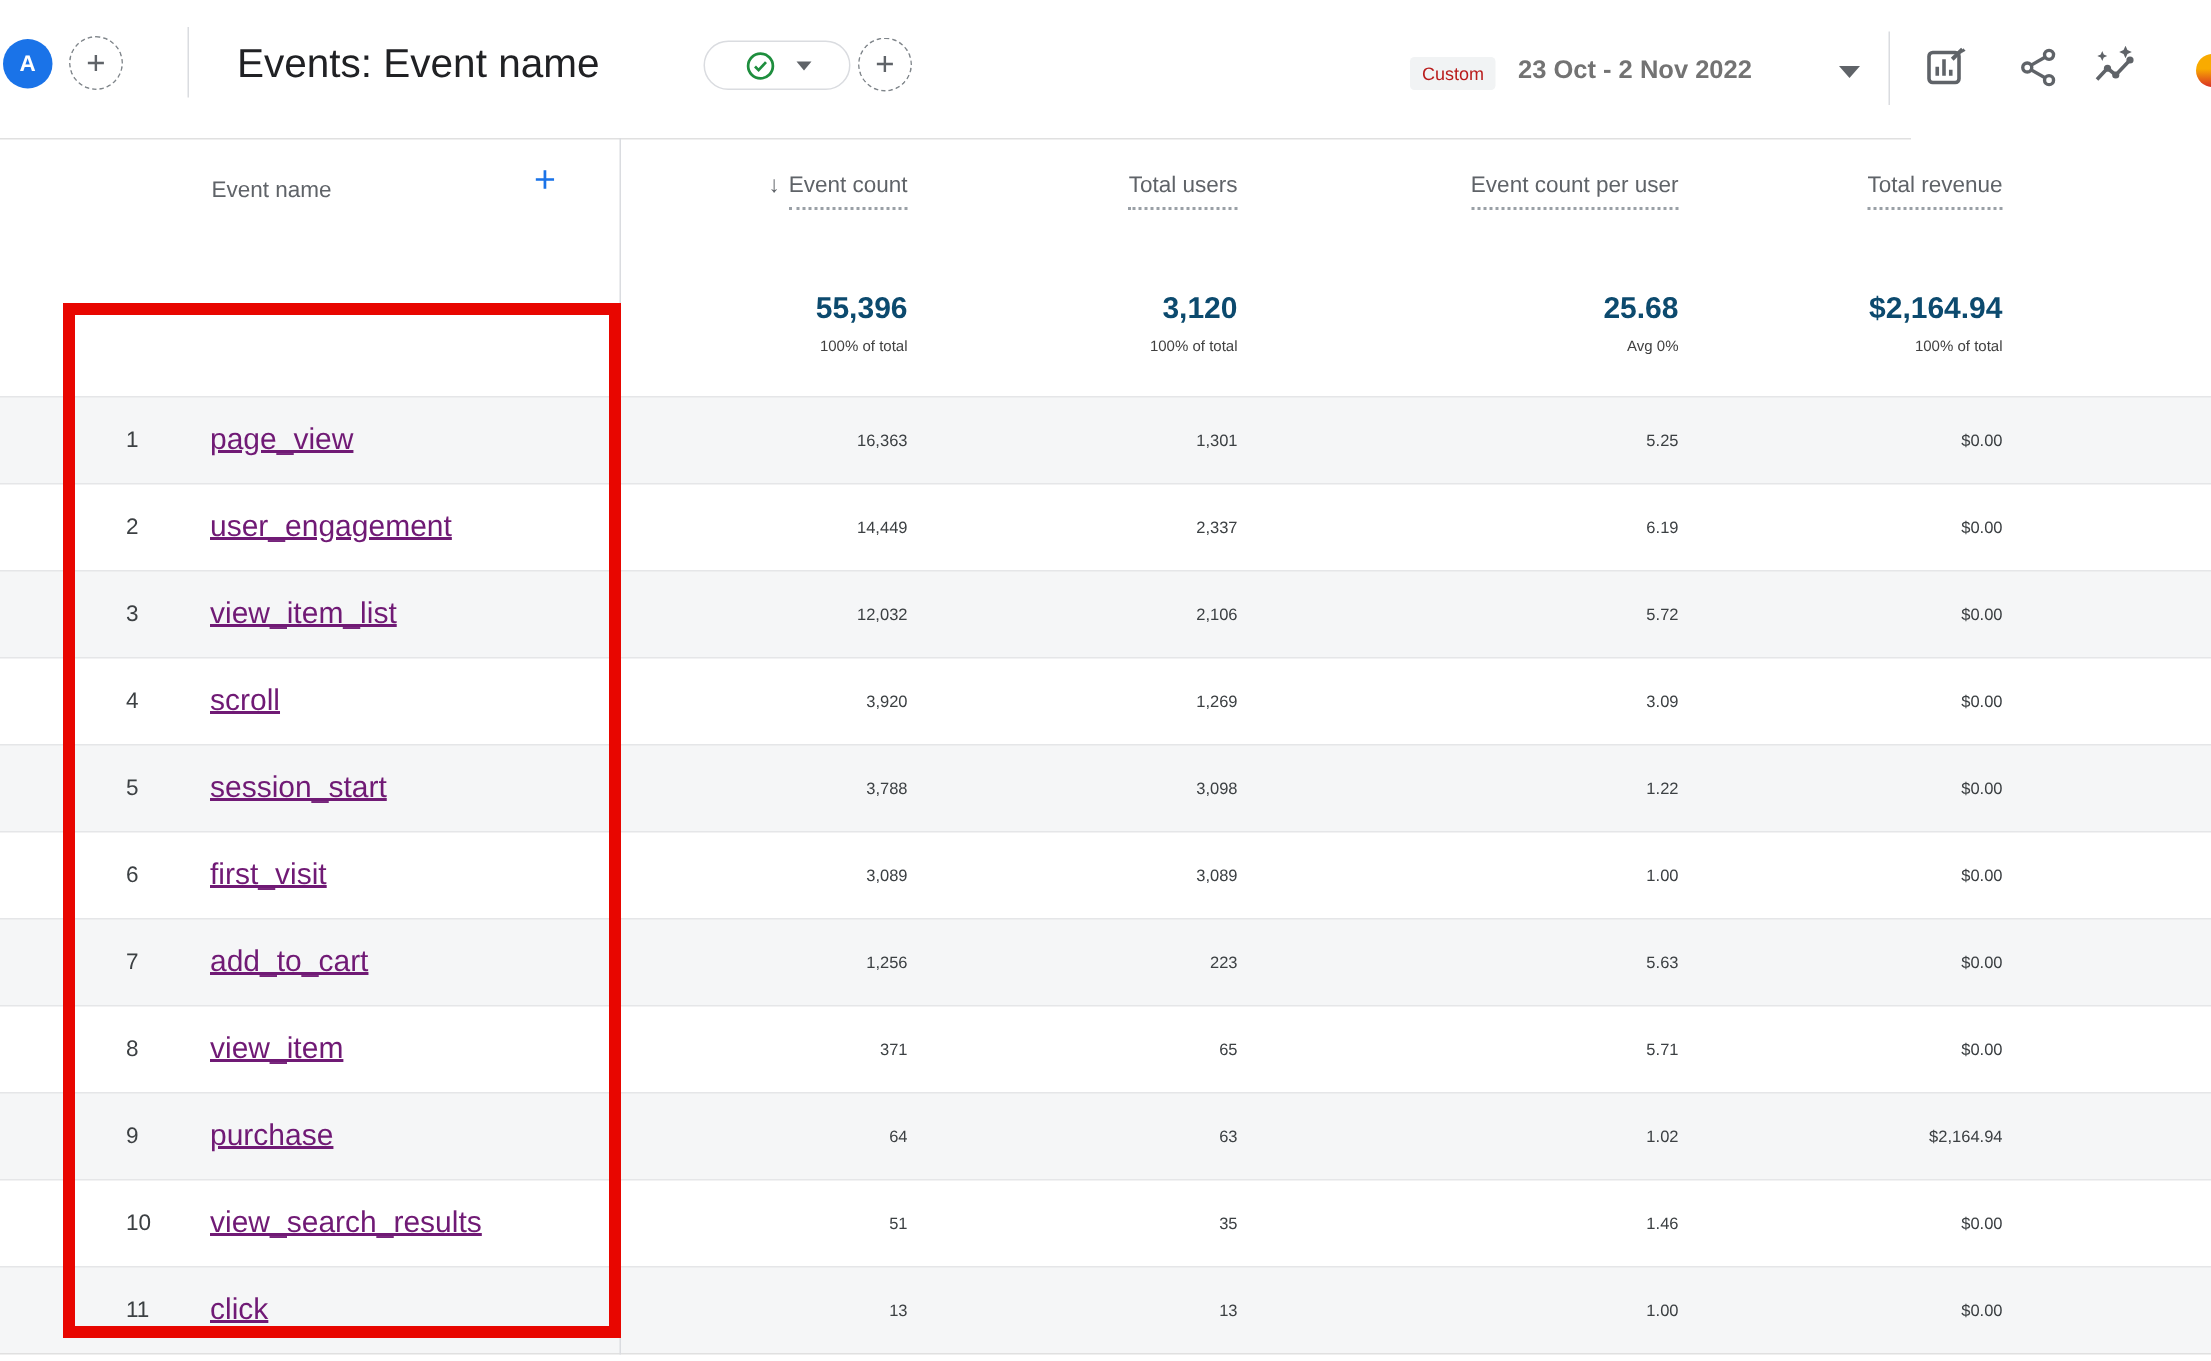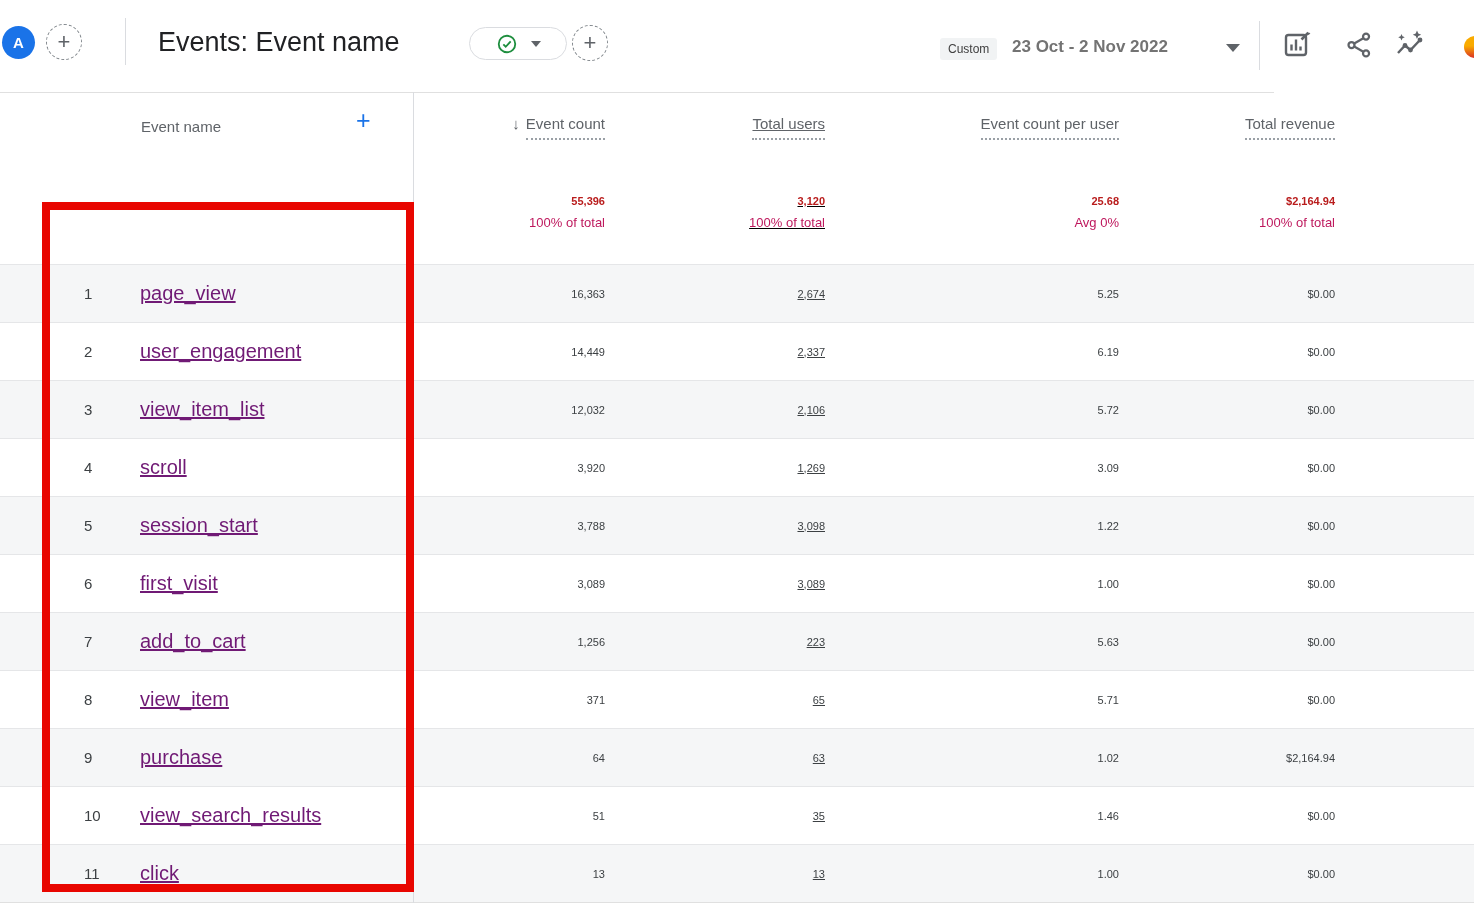--- a/index.html
+++ b/index.html
@@ -18,51 +18,51 @@
   #plus2 { left:572px; top:25px; }
   .vdiv { position:absolute; width:1px; background:#dadce0; }
   #vdiv1 { left:125px; top:18px; height:47px; }
   #vdiv2 { left:1259px; top:21px; height:49px; }
   .title { position:absolute; left:158px; top:27px; font-size:27px; font-weight:400; color:#202124; }
   .pill { position:absolute; left:469px; top:27px; width:96px; height:31px; border:1px solid #dadce0;
           border-radius:17px; background:#fff; display:flex; align-items:center; justify-content:center;
           gap:13px; cursor:pointer; }
   .tri { width:0; height:0; border-left:5px solid transparent; border-right:5px solid transparent;
          border-top:6px solid #5f6368; }
-  .chip { position:absolute; left:940px; top:38px; background:#f1f3f4; color:#404040; font-size:12px;
+  .chip { position:absolute; left:940px; top:38px; background:#f1f3f4; color:#b91c1c; font-size:12px;
           padding:4px 8px; border-radius:3px; cursor:pointer; }
   .daterange { position:absolute; left:1012px; top:37px; font-size:17px; font-weight:700; color:#737373; cursor:pointer;text-align:right; }
   .date-caret { position:absolute; left:1226px; top:44px; width:0; height:0;
           border-left:7px solid transparent; border-right:7px solid transparent;
           border-top:8px solid #5f6368; cursor:pointer; }
   .topicon { position:absolute; cursor:pointer; }
   #icon-customize { left:1281px; top:28px; }
   #icon-share { left:1344px; top:30px; }
   #icon-insights { left:1393px; top:28px; }
   .partial-icon { position:absolute; left:1464px; top:36px; width:22px; height:22px; border-radius:50%;
           background:linear-gradient(180deg,#f9ab00 45%,#d93025); cursor:pointer; }
 
   
   .thead { position:absolute; left:0; top:92px; width:1274px; height:88px; border-top:1px solid #e0e0e0;
            box-sizing:border-box; }
   .dim-header { position:absolute; left:141px; top:25px; font-size:15px; color:#5f6368; }
   .add-dim { position:absolute; left:356px; top:13px; color:#1a73e8; font-size:25px; font-weight:400;
            background:none; border:none; cursor:pointer; font-family:inherit; }
   .mrow { position:absolute; left:0; top:0; width:1474px; height:100%; display:flex; }
   .col-name { width:413px; }
-  .w1 { width:192px; } .w2 { width:220px;text-decoration:underline; } .w3 { width:294px; } .w4 { width:216px; }
+  .w1 { width:192px; } .w2 { width:220px; } .w3 { width:294px; } .w4 { width:216px; }
   .mh { box-sizing:border-box; display:flex; justify-content:flex-end; align-items:flex-start;
         padding-top:22px; font-size:15px; color:#5f6368; cursor:pointer; }
   .mh .lbl { border-bottom:2px dotted #9aa0a6; padding-bottom:6px; }
   .sort-arrow { margin-right:6px; font-size:15px; color:#5f6368; }
 
   .totals { position:absolute; left:0; top:180px; width:1474px; height:84px; display:flex; }
   .tcell { box-sizing:border-box; text-align:right; padding-top:15px; }
-  .tval { font-size:11px; font-weight:700; color:#b91c1c; }
-  .tsub { margin-top:8px; font-size:13px; color:#be185d; }
+  .tval { font-size:20px; font-weight:700; color:#0c4a6e; }
+  .tsub { margin-top:8px; font-size:10px; color:#404040; }
 
   .rows { position:absolute; left:0; top:264px; width:1474px; border-bottom:1px solid #e0e0e0; }
   .trow { display:flex; height:58px; border-top:1px solid #e5e6e8; box-sizing:border-box; background:#fff; }
   .trow.stripe { background:#f5f6f7; }
   .cell-name { width:413px; display:flex; align-items:center; box-sizing:border-box; }
   .rownum { margin-left:84px; width:56px; font-size:15px; color:#3c4043; }
   .event-link { font-size:20px; color:#701a75; text-decoration:underline; font-weight:500; cursor:pointer; }
   .cell-num { box-sizing:border-box; display:flex; align-items:center; justify-content:flex-end;
               font-size:11px; color:#3c4043; }
 
@@ -168,21 +168,21 @@
     </div>
   </div>
 
   <div class="rows" id="rows">
     <div class="trow stripe">
       <div class="cell-name">
         <span class="rownum">1</span>
         <a class="event-link">page_view</a>
       </div>
       <div class="cell-num w1">16,363</div>
-      <div class="cell-num w2">2,674</div>
+      <div class="cell-num w2">1,301</div>
       <div class="cell-num w3">5.25</div>
       <div class="cell-num w4">$0.00</div>
     </div>
 
     <div class="trow">
       <div class="cell-name">
         <span class="rownum">2</span>
         <a class="event-link">user_engagement</a>
       </div>
       <div class="cell-num w1">14,449</div>

